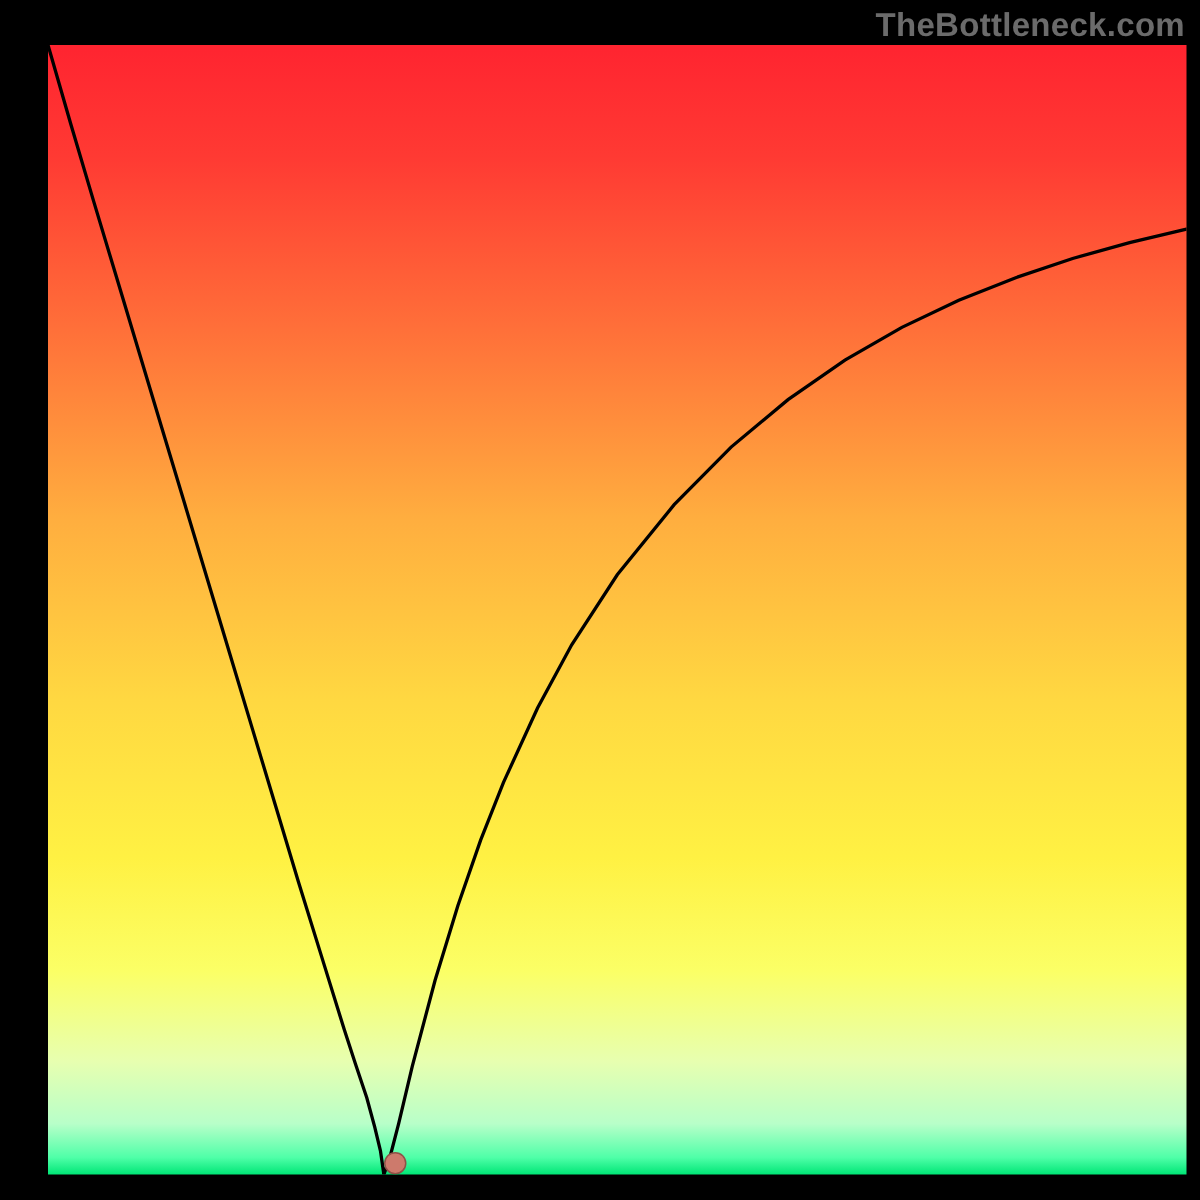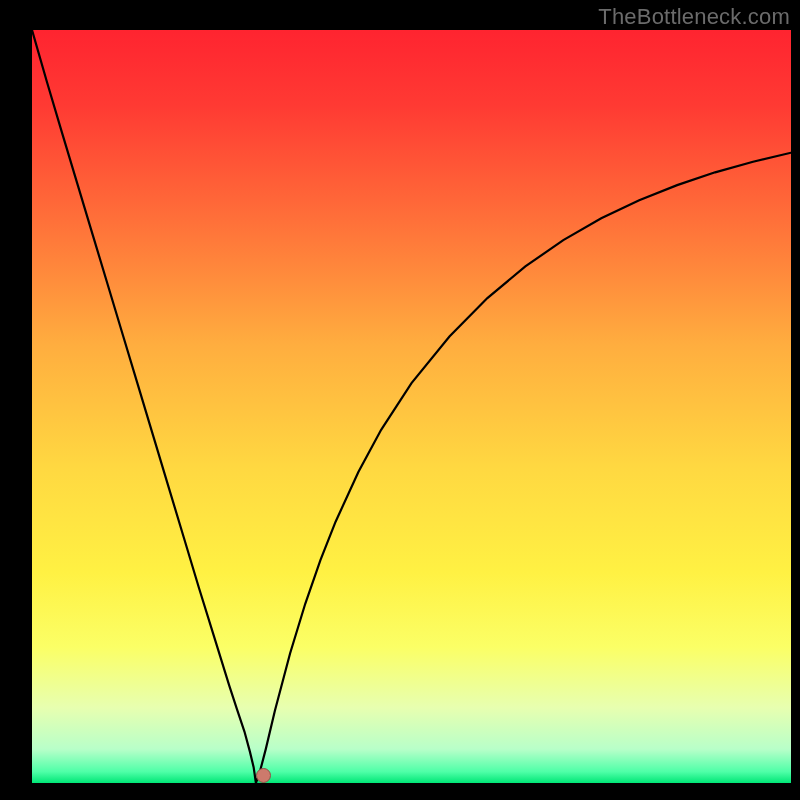--- a/index.html
+++ b/index.html
@@ -20,21 +20,21 @@
     position: absolute;
     box-sizing: border-box;
   }
   .gradient {
     position: absolute;
     left: 0; top: 0; right: 0; bottom: 0;
   }
   .watermark {
     position: absolute;
     font-family: Arial, Helvetica, sans-serif;
-    font-weight: 400;
+    font-weight: 700;
     color: #6b6b6b;
     letter-spacing: 0.2px;
   }
   svg {
     position: absolute;
     left: 0; top: 0;
   }
 </style>
 </head>
 <body>

